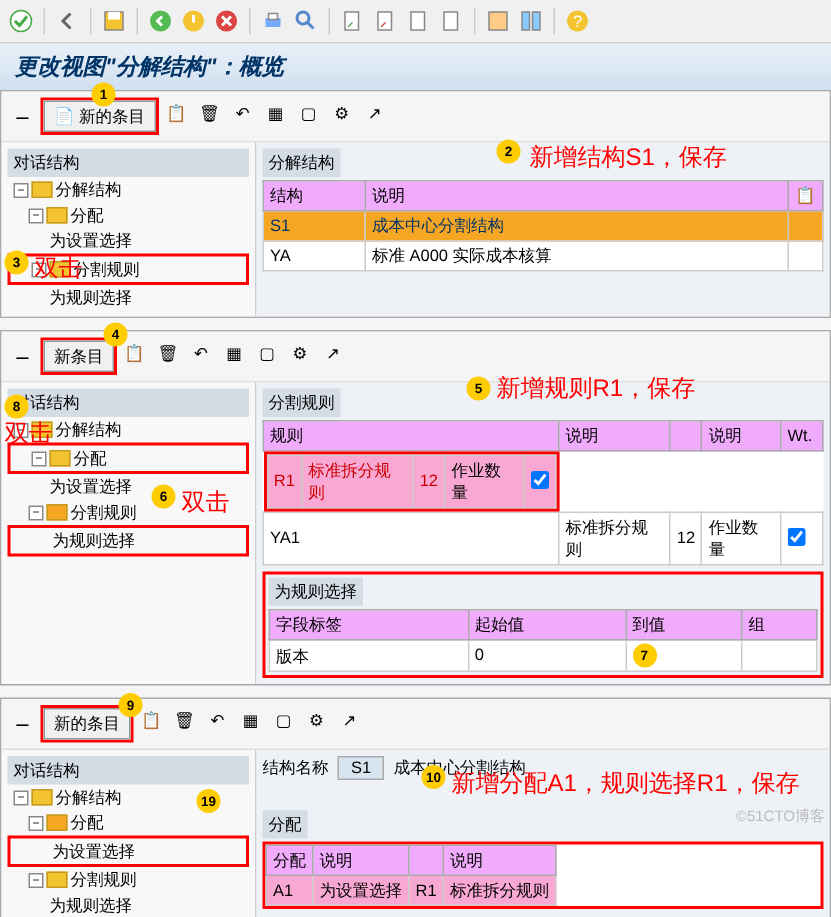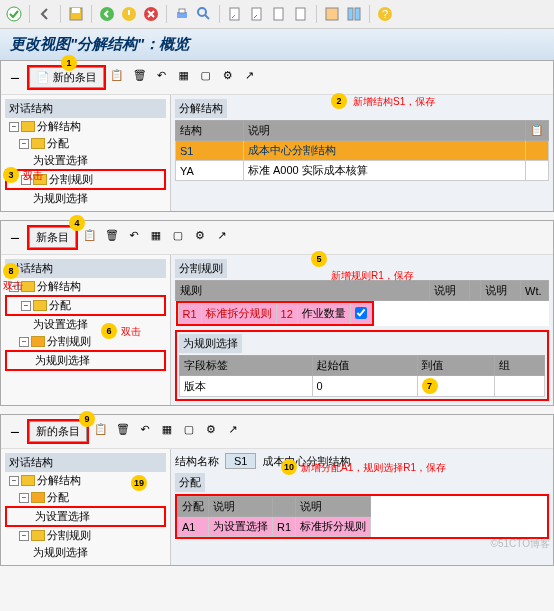--- a/index.html
+++ b/index.html
@@ -17,25 +17,25 @@
 .tree{width:170px;background:#f8f8f8;border-right:1px solid #ccc;padding:4px}
 .tree-hdr{background:#d4dce6;padding:2px 4px;font-weight:normal}
 .tree-node{padding:1px 0 1px 4px;display:flex;align-items:center;gap:2px;cursor:pointer}
 .tree-node.l1{padding-left:14px}
 .tree-node.l2{padding-left:28px}
 .fold{width:10px;height:10px;border:1px solid #888;display:inline-flex;align-items:center;justify-content:center;font-size:8px;background:#fff}
 .folder{width:14px;height:11px;background:#f4c430;border:1px solid #c49a20;display:inline-block;position:relative}
 .right-pane{flex:1;padding:4px;background:#eef2f6}
 .grp-lbl{background:#d4dce6;padding:2px 4px;display:inline-block;margin-bottom:2px}
 .tbl{width:100%;border-collapse:collapse;background:#fff}
-.tbl th{background:#a3a3a3;padding:2px 4px;text-align:left;border:1px solid #aaa;font-weight:normal}
+.tbl th{background:#f0abfc;padding:2px 4px;text-align:left;border:1px solid #aaa;font-weight:normal}
 .tbl td{padding:2px 4px;border:1px solid #ccc}
 .row-orange{background:#f5a623;color:#003366}
 .row-lblue{background:#f9a8d4}
-.note{color:red;font-size:10px}
+.note{color:red;font-size:16px}
 .btn-new{background:#f0f0f0;border:1px solid #999;padding:2px 6px;cursor:pointer;display:inline-flex;align-items:center;gap:3px}
 .cb{width:12px;height:12px}
 svg{display:block}
 .ic{width:16px;height:16px}
 </style>
 </head>
 <body>
 
 <div class="toolbar">
   <span class="tb-btn">
@@ -245,31 +245,38 @@
         </div>
     <div class="tree-node l2 mark">
           <span>为规则选择</span>
         </div>
     <span class="circ" style="left:100px;top:102px">6</span>
     <span class="note" style="position:absolute;left:120px;top:104px">双击</span>
   </div>
   <div class="right-pane">
     <span class="grp-lbl">分割规则</span>
     <span class="circ" style="left:310px;top:30px">5</span>
-    <span class="note" style="position:absolute;left:330px;top:48px">新增规则R1，保存</span>
+    <span class="note" style="position:absolute;left:330px;top:28px">新增规则R1，保存</span>
     <table class="tbl">
       <tbody>
             <tr>
               <th>规则</th>
               <th>说明</th>
               <th></th>
               <th>说明</th>
               <th style="width:28px">Wt.</th>
             </tr>
       <tr class="row-lblue mark"><td style="color:#c00">R1</td><td style="color:#c00">标准拆分规则</td><td style="color:#c00">12</td><td>作业数量</td><td><input type="checkbox" class="cb" checked="" style=""></td></tr>
+      <tr>
+              <td>YA1</td>
+              <td>标准拆分规则</td>
+              <td>12</td>
+              <td>作业数量</td>
+              <td><input type="checkbox" class="cb" checked="" style=""></td>
+            </tr>
     </tbody>
         </table>
     <div style="margin-top:4px;border:2px solid red;padding:2px">
       <span class="grp-lbl">为规则选择</span>
       <table class="tbl">
         <tbody>
               <tr>
                 <th>字段标签</th>
                 <th>起始值</th>
                 <th>到值</th>
@@ -323,21 +330,21 @@
     <div class="tree-node l1">
           <span class="fold">−</span>
           <span class="folder"></span>
           <span>分割规则</span>
         </div>
     <div class="tree-node l2">
           <span>为规则选择</span>
         </div>
   </div>
   <div class="right-pane">
-    <div style="display:flex;gap:6px;align-items:flex-end;margin-bottom:4px">
+    <div style="display:flex;gap:6px;align-items:flex-start;margin-bottom:20px">
       <span>结构名称</span>
       <span style="background:#d6e4f0;padding:1px 8px;border:1px solid #aaa">S1</span>
       <span>成本中心分割结构</span>
     </div>
     <span class="circ" style="left:280px;top:44px">10</span>
     <span class="note" style="position:absolute;left:300px;top:46px">新增分配A1，规则选择R1，保存</span>
     <span class="grp-lbl">分配</span>
     <table class="tbl mark">
       <tbody>
             <tr>

